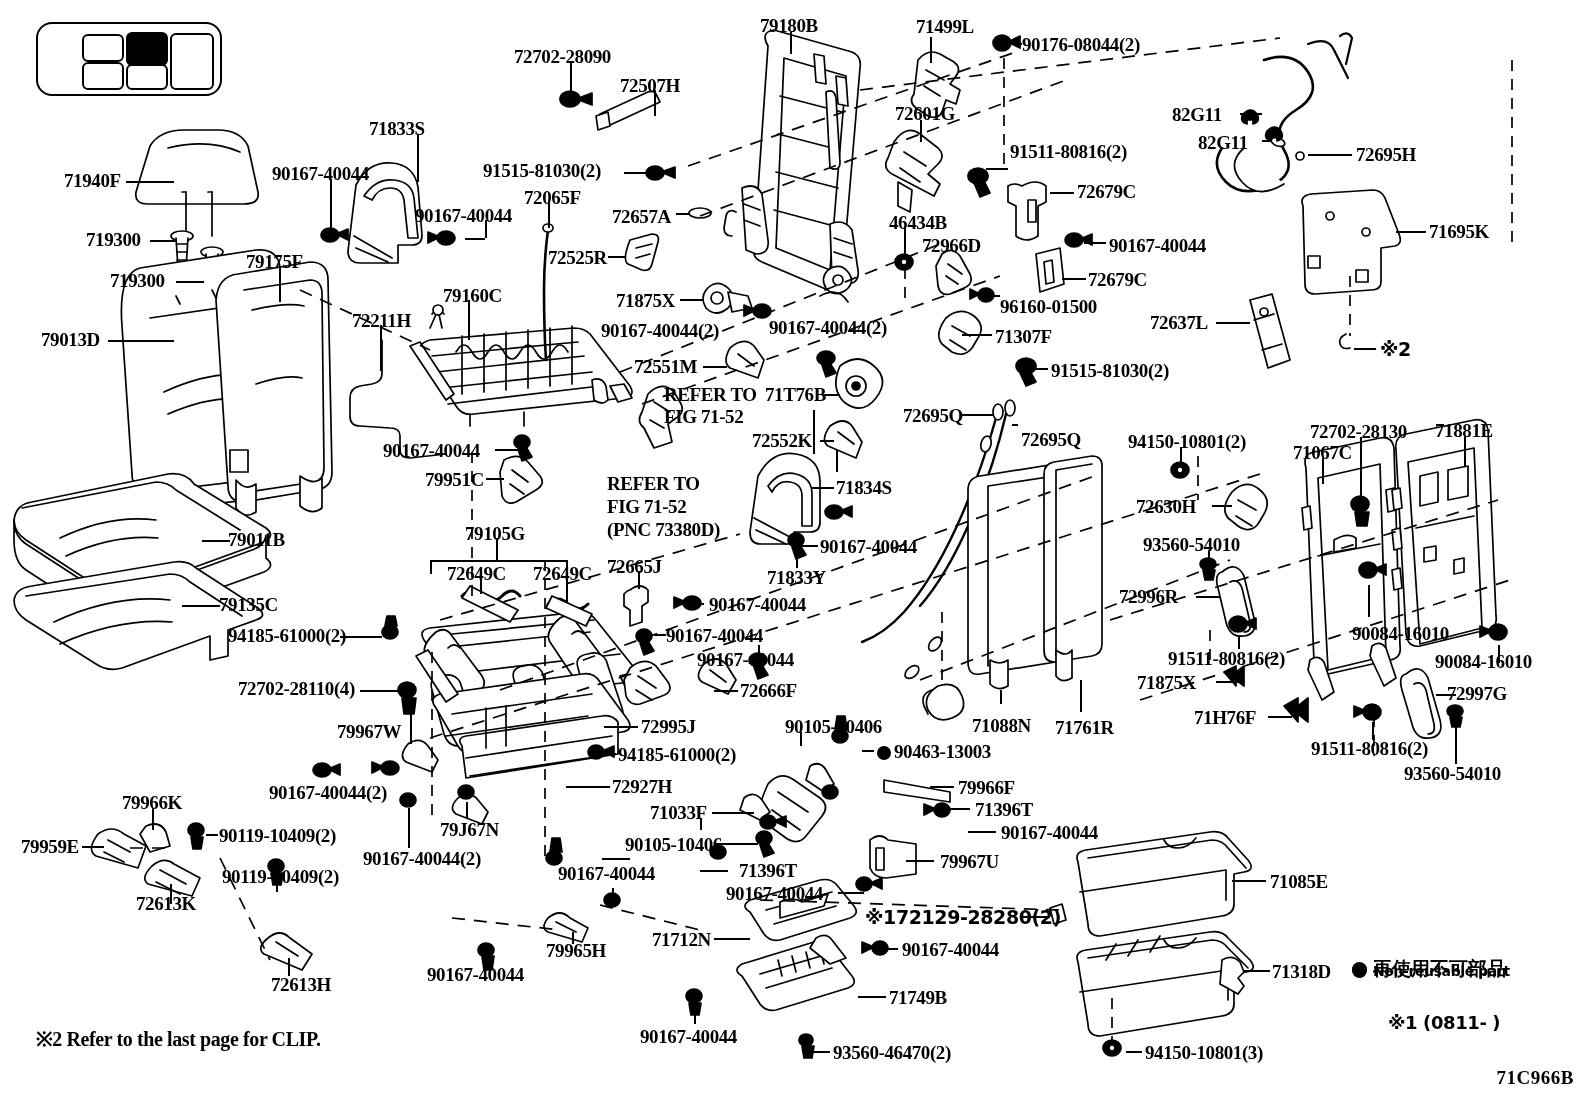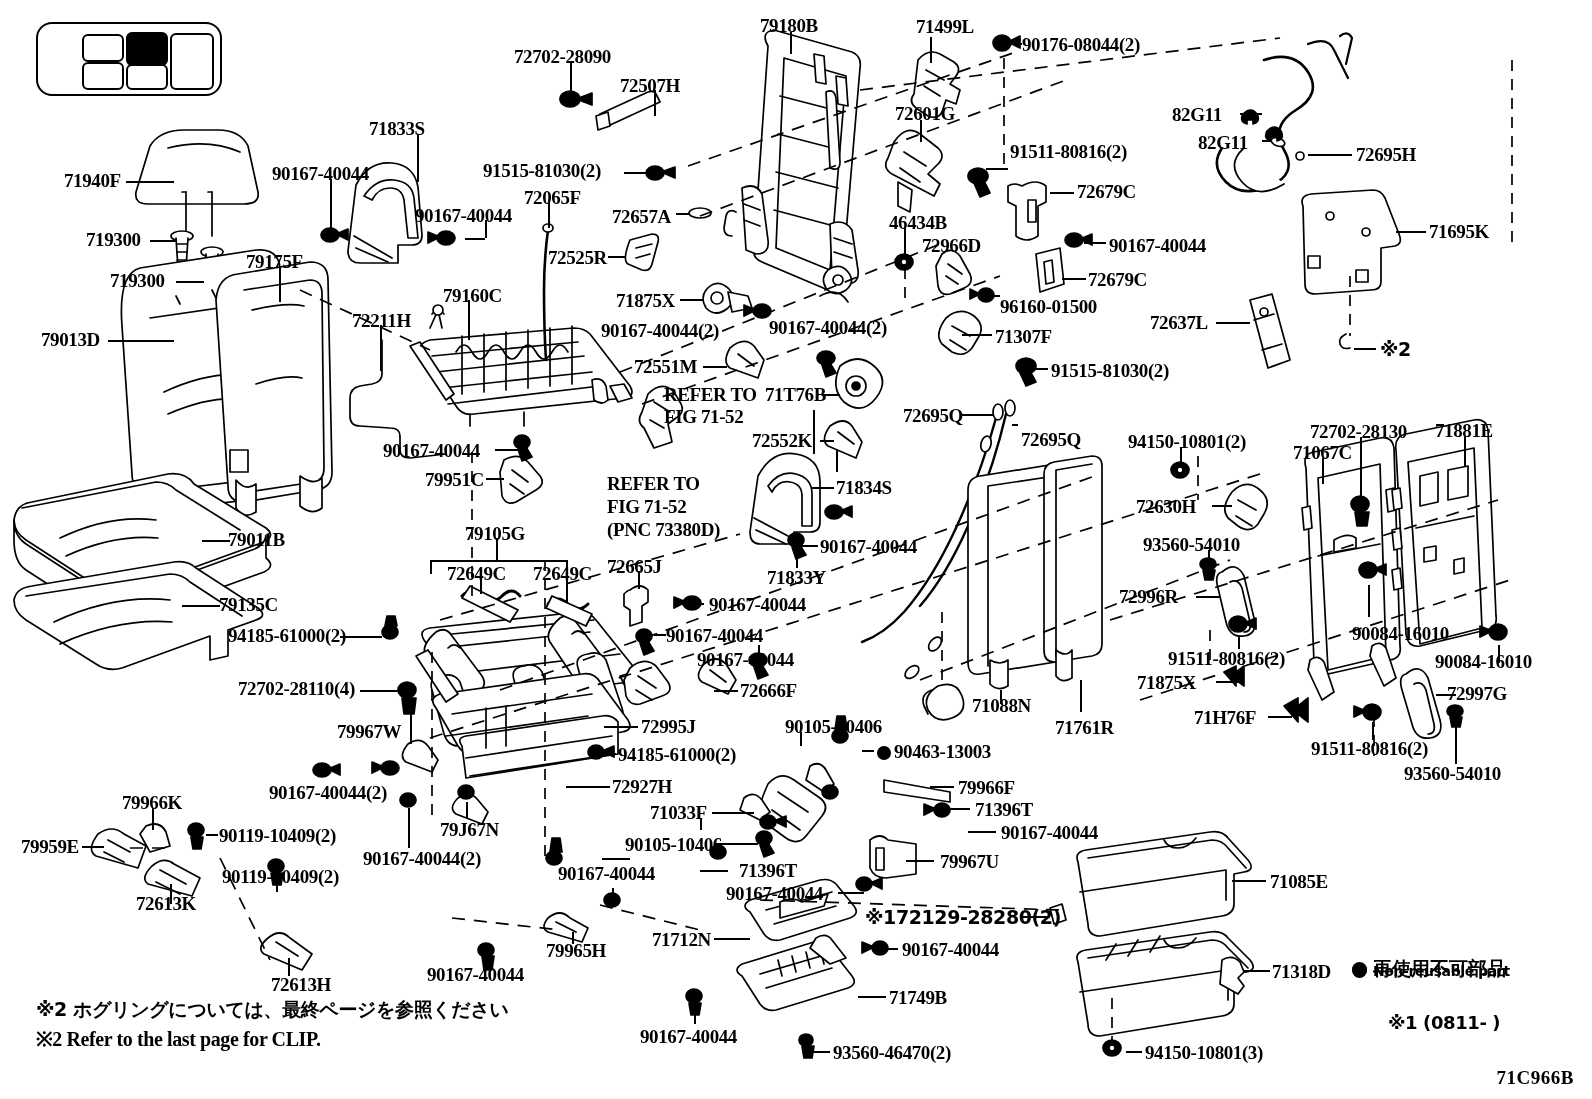--- a/index.html
+++ b/index.html
@@ -777,21 +777,21 @@
       <div class="lbl" style="left: 228px; top: 626px;">94185-61000(2)</div>
       <div class="lbl" style="left: 666px; top: 626px;">90167-40044</div>
       <div class="lbl" style="left: 1352px; top: 624px;">90084-16010</div>
       <div class="lbl" style="left: 1435px; top: 652px;">90084-16010</div>
       <div class="lbl" style="left: 697px; top: 650px;">90167-40044</div>
       <div class="lbl" style="left: 1168px; top: 649px;">91511-80816(2)</div>
       <div class="lbl" style="left: 238px; top: 679px;">72702-28110(4)</div>
       <div class="lbl" style="left: 740px; top: 681px;">72666F</div>
       <div class="lbl" style="left: 1137px; top: 673px;">71875X</div>
       <div class="lbl" style="left: 1447px; top: 684px;">72997G</div>
-      <div class="lbl" style="left: 972px; top: 696px;">71088N</div>
+      <div class="lbl" style="left: 972px; top: 716px;">71088N</div>
       <div class="lbl" style="left: 1055px; top: 718px;">71761R</div>
       <div class="lbl" style="left: 1194px; top: 708px;">71H76F</div>
       <div class="lbl" style="left: 641px; top: 717px;">72995J</div>
       <div class="lbl" style="left: 337px; top: 722px;">79967W</div>
       <div class="lbl" style="left: 618px; top: 745px;">94185-61000(2)</div>
       <div class="lbl" style="left: 785px; top: 717px;">90105-10406</div>
       <div class="lbl" style="left: 877px; top: 742px;"><span class="legend-dot" style="width: 14px; height: 14px; margin-right: 3px;"></span><span>90463-13003</span></div>
       <div class="lbl" style="left: 1311px; top: 739px;">91511-80816(2)</div>
       <div class="lbl" style="left: 1404px; top: 764px;">93560-54010</div>
       <div class="lbl" style="left: 612px; top: 777px;">72927H</div>
@@ -820,21 +820,20 @@
       <div class="lbl" style="left: 427px; top: 965px;">90167-40044</div>
       <div class="lbl" style="left: 1272px; top: 962px;">71318D</div>
       <div class="lbl" style="left: 271px; top: 975px;">72613H</div>
       <div class="lbl" style="left: 889px; top: 988px;">71749B</div>
       <div class="lbl" style="left: 640px; top: 1027px;">90167-40044</div>
       <div class="lbl" style="left: 833px; top: 1043px;">93560-46470(2)</div>
       <div class="lbl" style="left: 1145px; top: 1043px;">94150-10801(3)</div>
       <div class="lbl" style="left: 1380px; top: 340px; font-family: &quot;DejaVu Sans&quot;, sans-serif;">※2</div>
     </div>
 
-  <div class="lbl jp" style="left:36px;top:1000px;">※2  ホグリングについては、最終ページを参照ください</div>
   <div class="lbl" style="left:36px;top:1029px;font-size:20px;">※2  Refer to the last page for CLIP.</div>
 
   <div style="position:absolute;left:1352px;top:928px;margin-top:28px;">
     <span class="legend-dot"></span><span class="jp">再使用不可部品</span>
   </div>
   <div style="position:absolute;left:1352px;top:962px;">
     <span class="legend-dot"></span><span class="lbl" style="position:static;font-family:'DejaVu Sans',sans-serif;font-size:14px;">Non-reusable part</span>
   </div>
   <div class="lbl" style="left:1388px;top:1014px;font-family:'DejaVu Sans',sans-serif;font-size:18px;">※1 (0811-     )</div>
 

